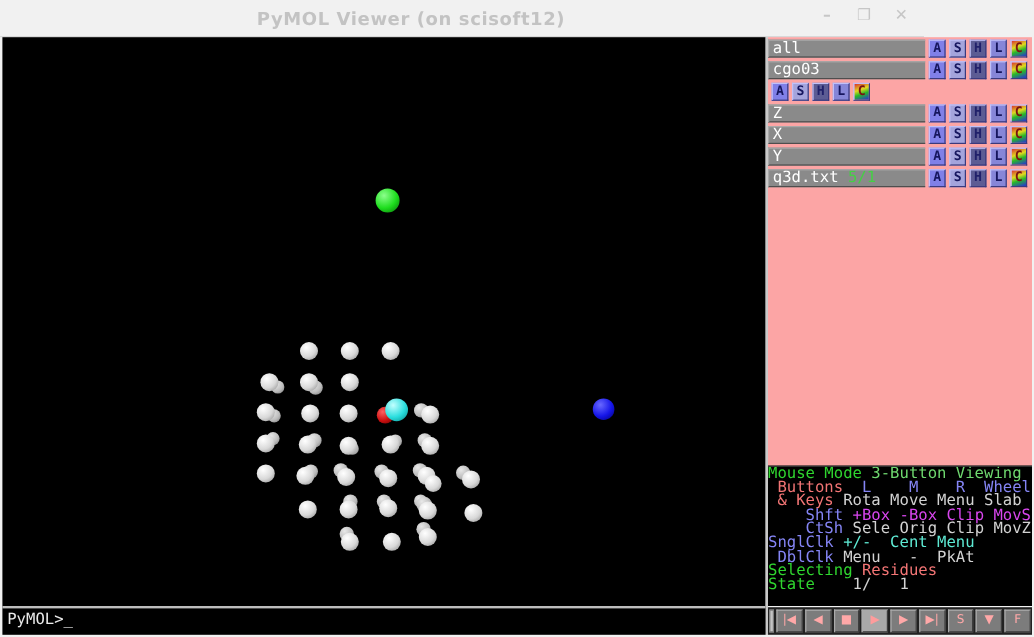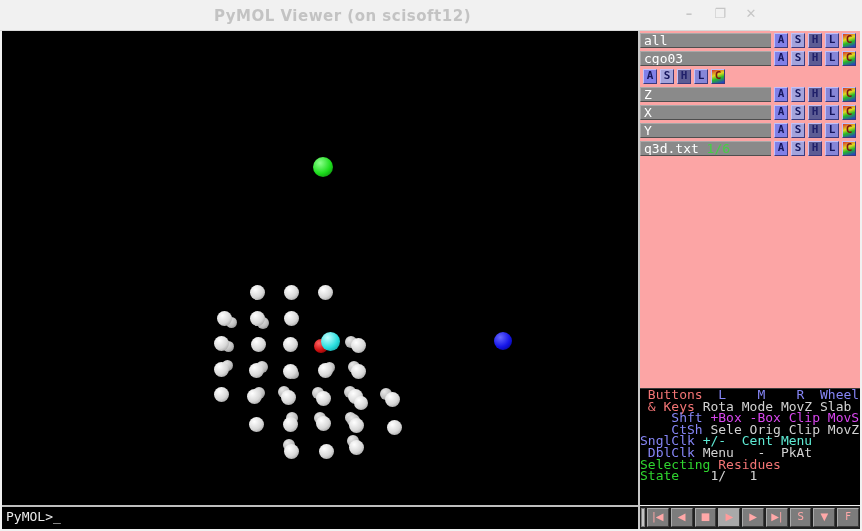--- a/index.html
+++ b/index.html
@@ -187,35 +187,36 @@
           <div class="obj-name">Y</div>
           <div class="obj-btns">
             <div class="obj-btn b-A">A</div>
             <div class="obj-btn b-S">S</div>
             <div class="obj-btn b-H">H</div>
             <div class="obj-btn b-L">L</div>
             <div class="obj-btn b-C">C</div>
           </div>
         </div>
         <div class="obj-row">
-          <div class="obj-name">q3d.txt<span class="obj-state"> 1/6</span></div>
+          <div class="obj-name">q3d.txt<span class="obj-state"> 5/1</span></div>
           <div class="obj-btns">
             <div class="obj-btn b-A">A</div>
             <div class="obj-btn b-S">S</div>
             <div class="obj-btn b-H">H</div>
             <div class="obj-btn b-L">L</div>
             <div class="obj-btn b-C">C</div>
           </div>
         </div>
       </div>
   </div>
 
   <div class="mouse-panel" id="mouse-panel">
+      <div class="mline"><span style="color: rgb(47, 213, 47);">Mouse Mode </span><span style="color: rgb(111, 216, 111);">3-Button Viewing</span></div>
       <div class="mline"><span style="color: rgb(243, 117, 117);"> Buttons  </span><span style="color: rgb(133, 133, 245);">L    M    R  Wheel</span></div>
-      <div class="mline"><span style="color: rgb(243, 117, 117);"> &amp; Keys </span><span style="color: rgb(210, 210, 210);">Rota Mode MovZ Slab</span></div>
+      <div class="mline"><span style="color: rgb(243, 117, 117);"> &amp; Keys </span><span style="color: rgb(210, 210, 210);">Rota Move Menu Slab</span></div>
       <div class="mline"><span style="color: rgb(133, 133, 245);">    Shft </span><span style="color: #d946ef;">+Box -Box Clip MovS</span></div>
       <div class="mline"><span style="color: rgb(133, 133, 245);">    CtSh </span><span style="color: rgb(210, 210, 210);">Sele Orig Clip MovZ</span></div>
       <div class="mline"><span style="color: rgb(133, 133, 245); text-align: right;">SnglClk </span><span style="color: #5eead4;">+/-  Cent Menu</span></div>
       <div class="mline"><span style="color: rgb(133, 133, 245);"> DblClk </span><span style="color: rgb(210, 210, 210);">Menu   -  PkAt</span></div>
       <div class="mline"><span style="color: rgb(47, 213, 47);">Selecting </span><span style="color: rgb(243, 117, 117);">Residues</span></div>
       <div class="mline"><span style="color: rgb(47, 213, 47);">State</span><span style="color: rgb(210, 210, 210);">    1/   1</span></div>
     </div>
 
   <div class="control-bar">
     <div class="grip"></div>

